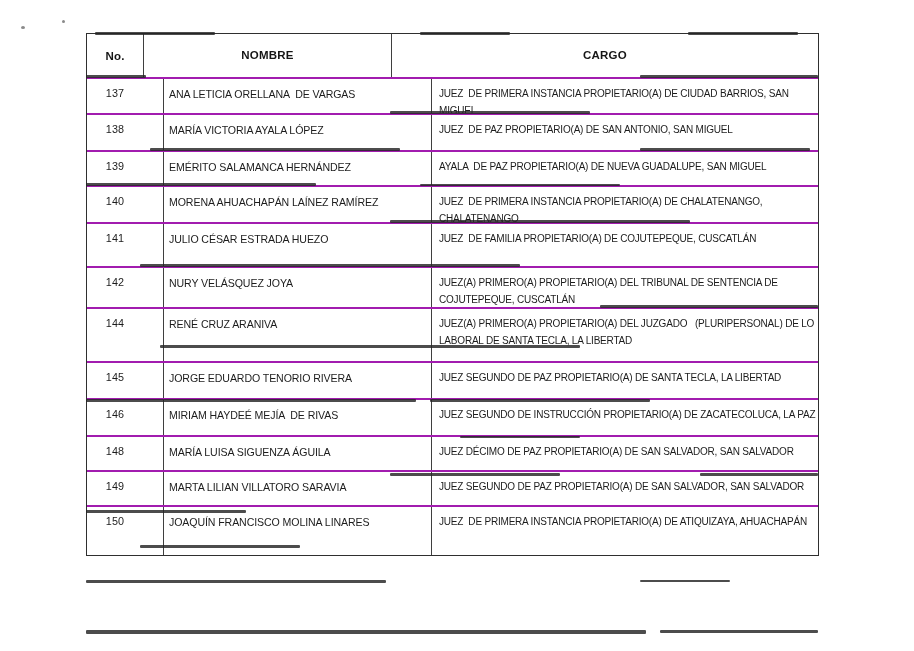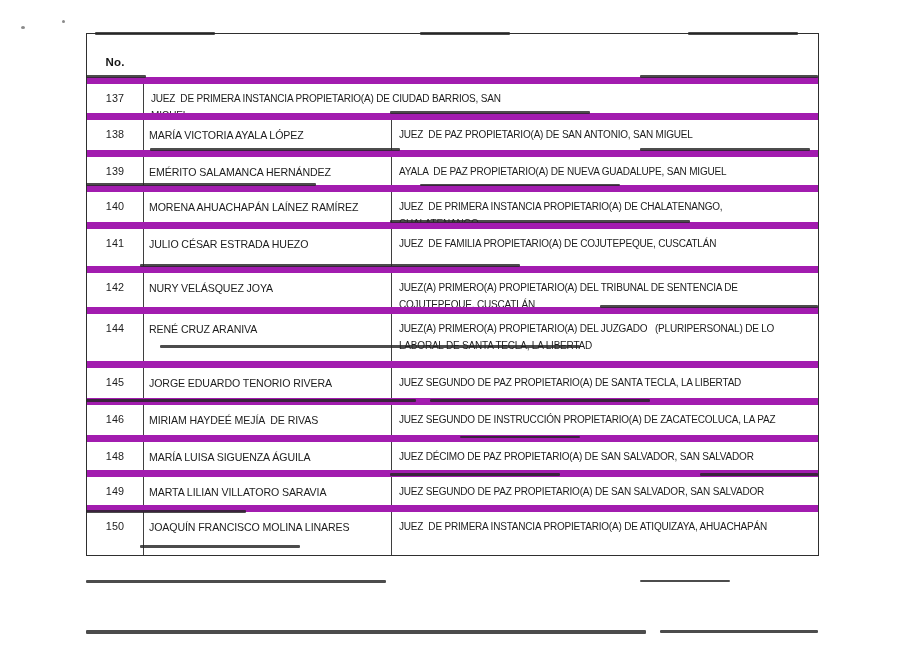--- a/index.html
+++ b/index.html
@@ -8,29 +8,29 @@
     font-family:"Liberation Sans","DejaVu Sans",sans-serif;
     -webkit-font-smoothing:antialiased;
   }
   .page{position:absolute;inset:0;background:#ffffff;overflow:hidden;}
 
   .doc-table{
     position:absolute;left:86px;top:33px;width:733px;
     border:1.5px solid #2f2f2f;box-sizing:border-box;background:#fff;
   }
   .tr{display:flex;box-sizing:border-box;overflow:hidden;}
-  .tr + .tr{border-top:7px solid #a21caf;}
+  .tr + .tr{border-top:2px solid #a21caf;gap:20px;}
   .td{box-sizing:border-box;color:#1c1c1c;overflow:hidden;}
   .td + .td{border-left:1.2px solid #3f3f3f;}
 
   .col-no{width:56px;flex:0 0 56px;text-align:center;padding-top:8px;font-size:10.8px;letter-spacing:0.2px;}
   .col-nombre{width:248px;flex:0 0 248px;padding:8px 2px 0 5px;font-size:10.6px;line-height:15px;white-space:pre;letter-spacing:-0.1px;}
   .col-cargo{flex:1 1 auto;padding:6px 0 0 7px;font-size:10px;line-height:17px;white-space:pre;letter-spacing:-0.2px;}
 
-  .tr.header{height:43px;flex-direction:column;}
+  .tr.header{height:43px;}
   .tr.header .td{
     font-weight:bold;font-size:11.5px;letter-spacing:0.2px;
     display:flex;align-items:center;justify-content:center;padding:0;color:#161616;
   }
 
   .artifact{position:absolute;background:#242424;opacity:.82;border-radius:1px;pointer-events:none;}
   .speck{position:absolute;background:#8a8a8a;border-radius:50%;pointer-events:none;}
 </style>
 </head>
 <body>
@@ -43,20 +43,21 @@
   <div class="doc-table">
 
     <div class="tr header">
       <div class="td col-no">No.</div>
       <div class="td col-nombre">NOMBRE</div>
       <div class="td col-cargo">CARGO</div>
     </div>
 
     <div class="tr" style="height:36px">
       <div class="td col-no">137</div>
+      <div class="td col-nombre">ANA LETICIA ORELLANA  DE VARGAS</div>
       <div class="td col-cargo">JUEZ  DE PRIMERA INSTANCIA PROPIETARIO(A) DE CIUDAD BARRIOS, SAN
 MIGUEL</div>
     </div>
 
     <div class="tr" style="height:37px">
       <div class="td col-no">138</div>
       <div class="td col-nombre">MARÍA VICTORIA AYALA LÓPEZ</div>
       <div class="td col-cargo">JUEZ  DE PAZ PROPIETARIO(A) DE SAN ANTONIO, SAN MIGUEL</div>
     </div>
 

